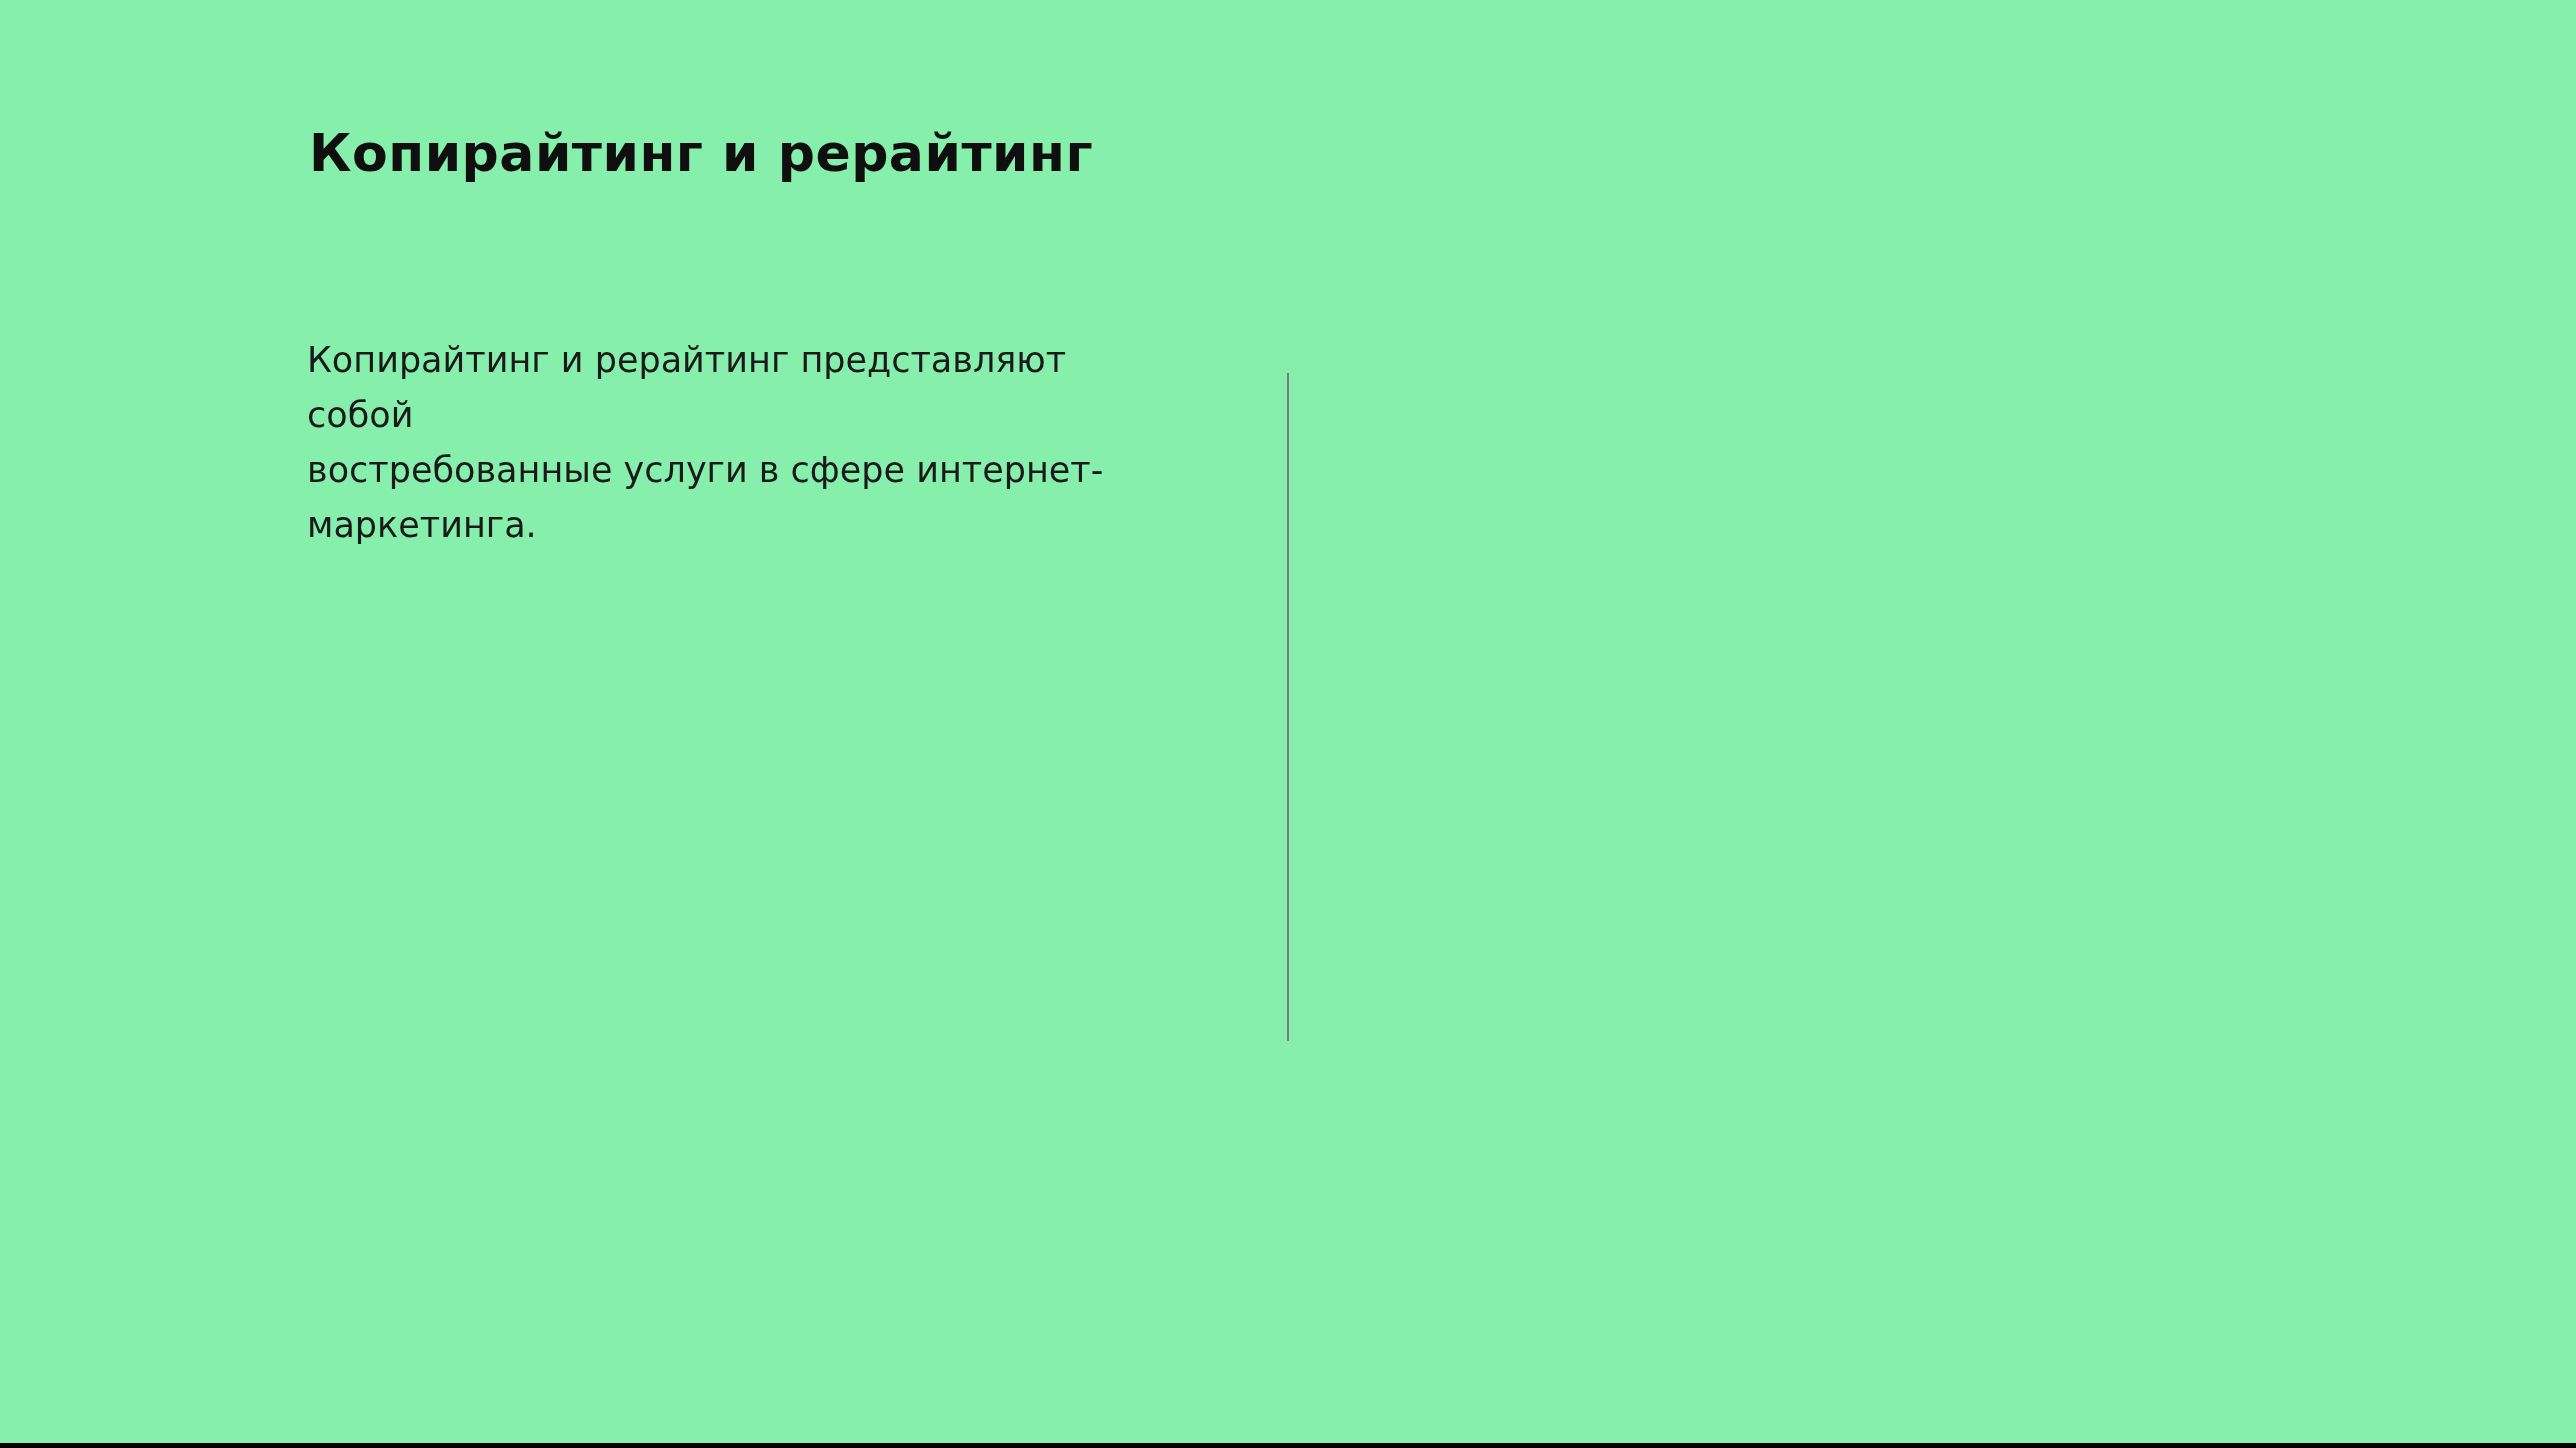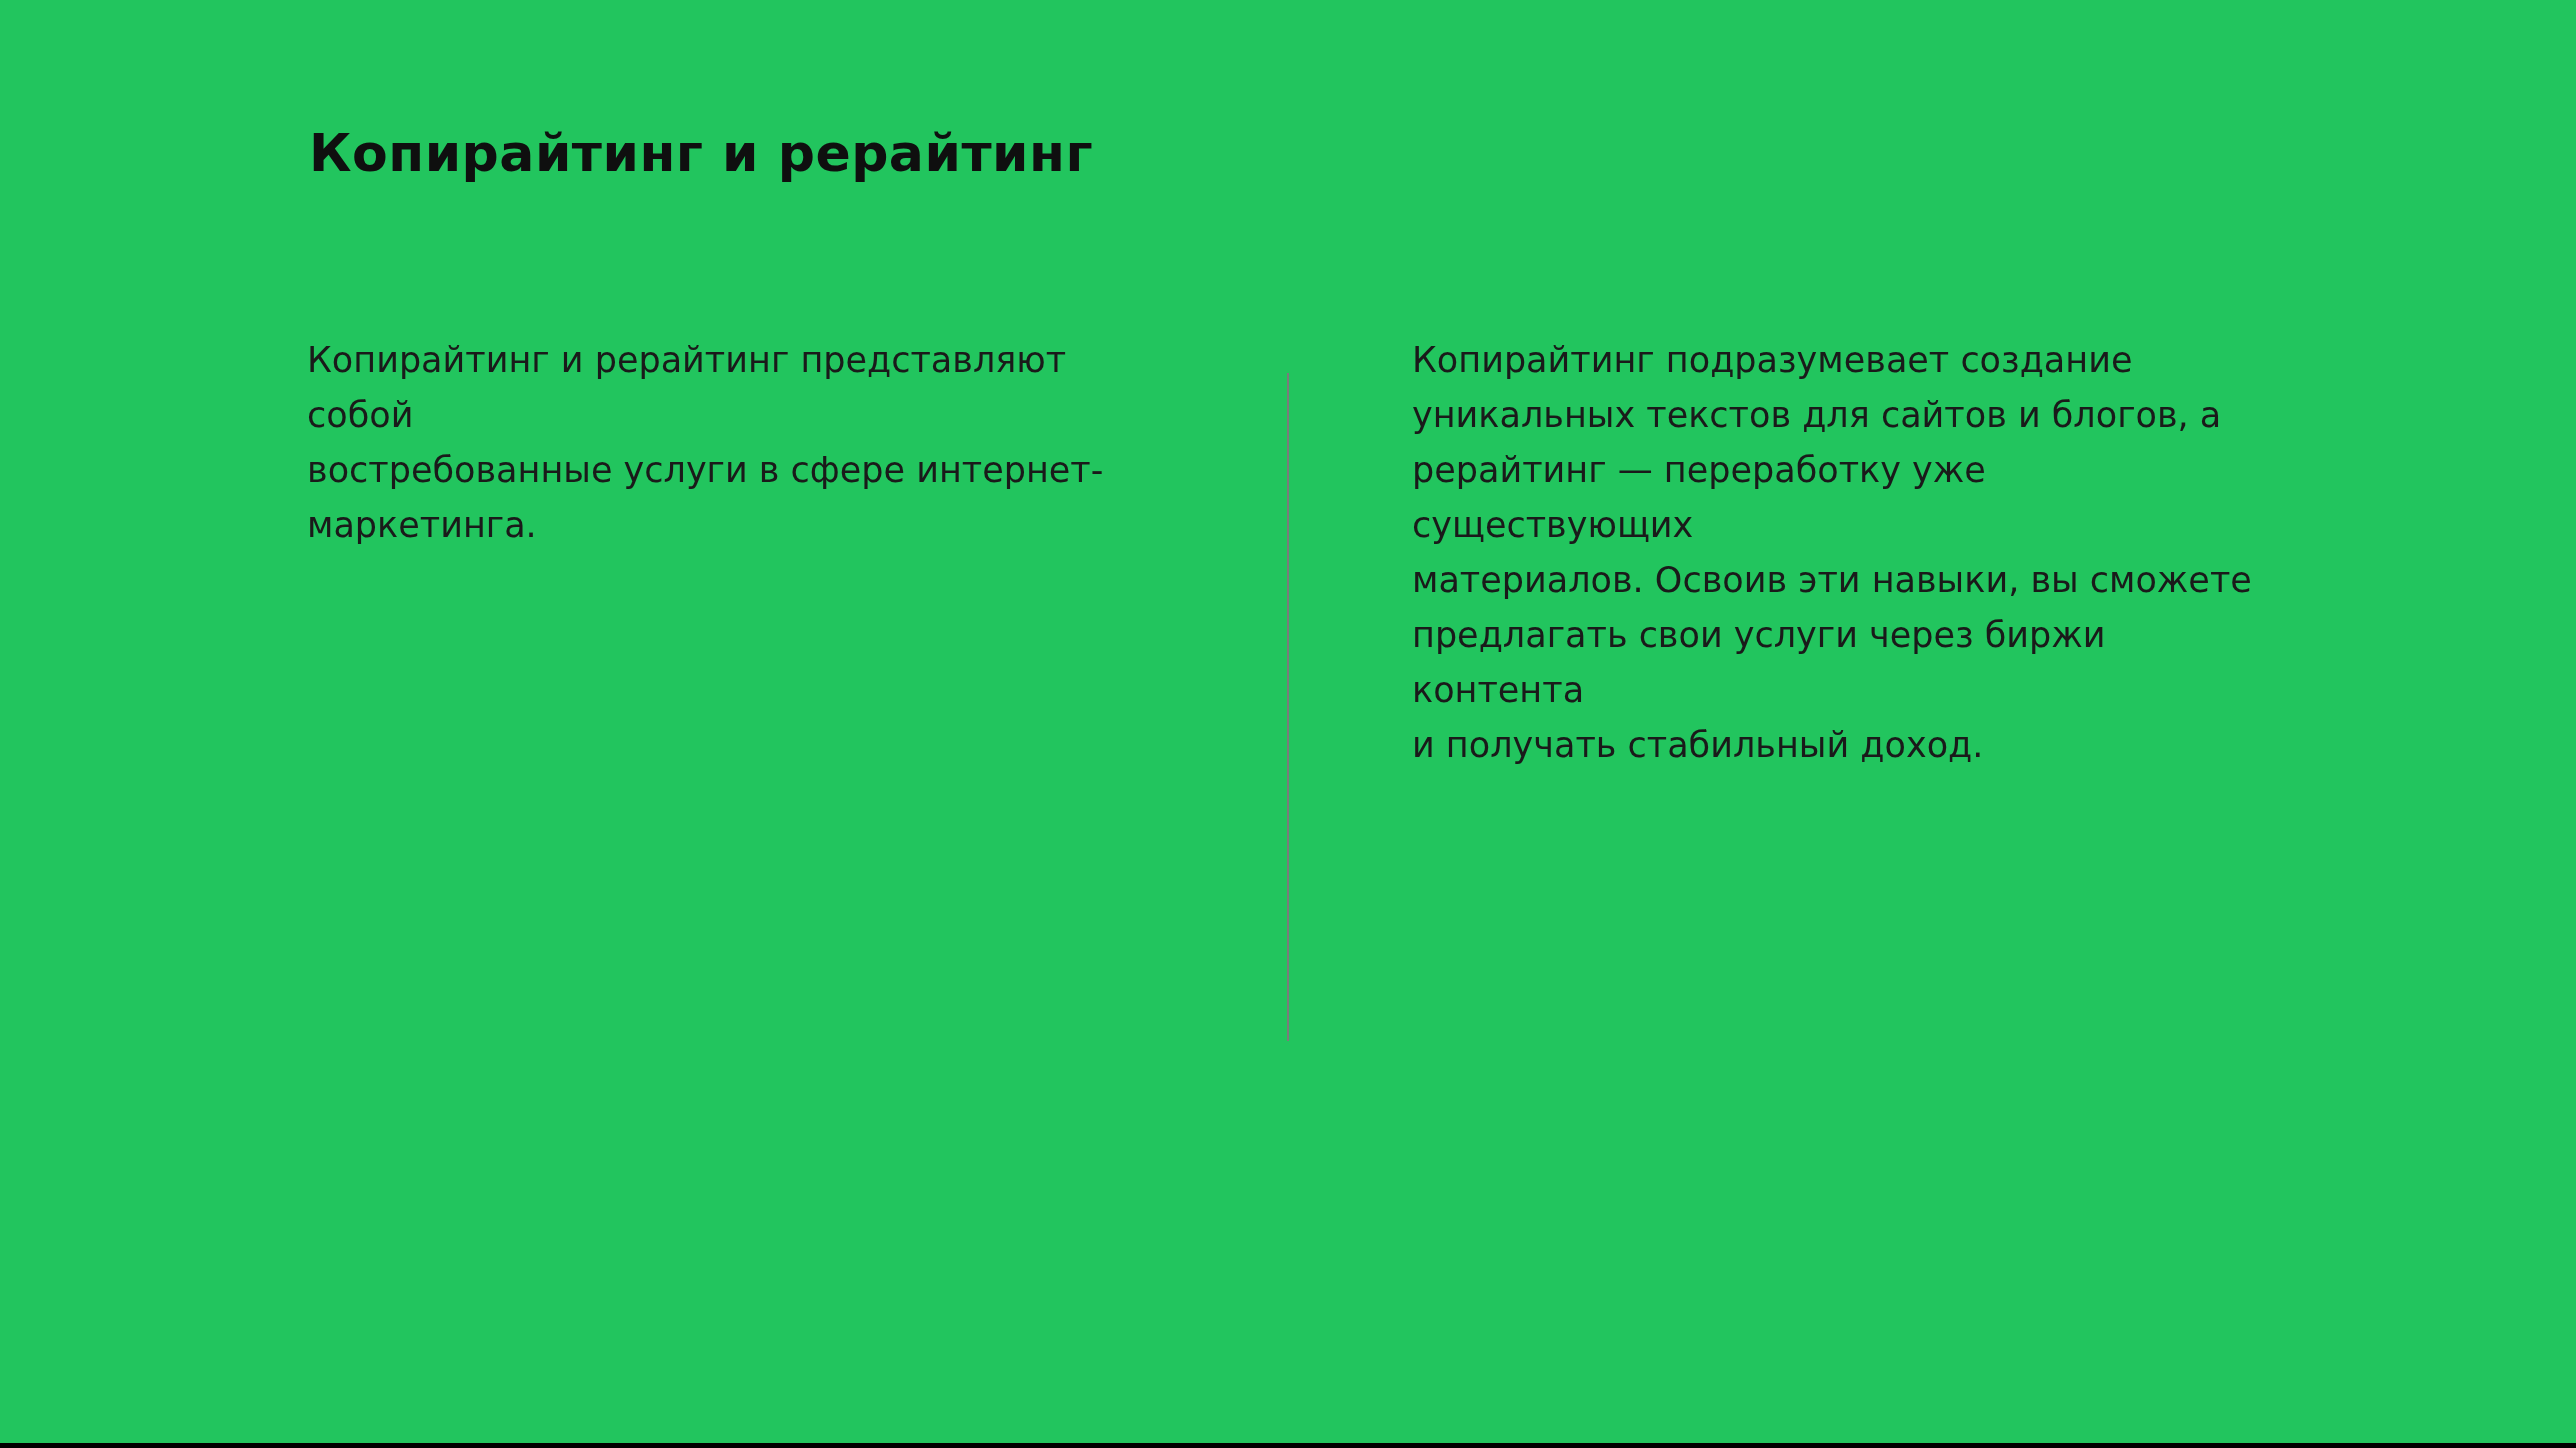--- a/index.html
+++ b/index.html
@@ -4,21 +4,21 @@
 <style>
   html, body {
     margin: 0;
     padding: 0;
     background: #ffffff;
   }
   .slide {
     position: relative;
     width: 2576px;
     height: 1449px;
-    background: #22c55e;
+    background: #86efac;
     overflow: hidden;
     font-family: "DejaVu Sans", "Liberation Sans", sans-serif;
   }
   .slide-title {
     position: absolute;
     left: 309px;
     top: 87px;
     font-size: 52px;
     line-height: 1.2;
     font-weight: bold;
@@ -65,23 +65,17 @@
 <div class="slide">
 
   <h1 class="slide-title">Копирайтинг и рерайтинг</h1>
 
   <div class="column-text left">Копирайтинг и рерайтинг представляют собой
 востребованные услуги в сфере интернет-
 маркетинга.</div>
 
   <div class="column-divider"></div>
 
-  <div class="column-text right">Копирайтинг подразумевает создание
-уникальных текстов для сайтов и блогов, а
-рерайтинг — переработку уже существующих
-материалов. Освоив эти навыки, вы сможете
-предлагать свои услуги через биржи контента
-и получать стабильный доход.</div>
 
   <div class="bottom-bar"></div>
 
 </div>
 
 
 </body></html>

